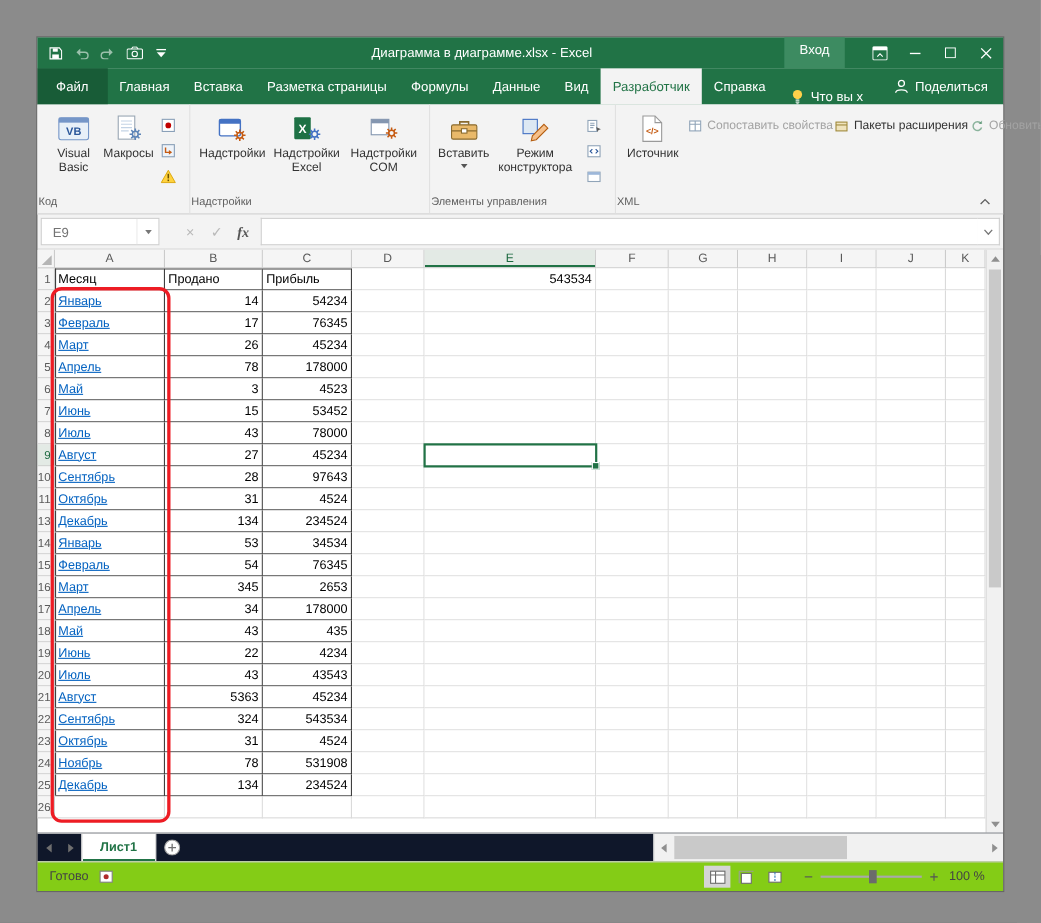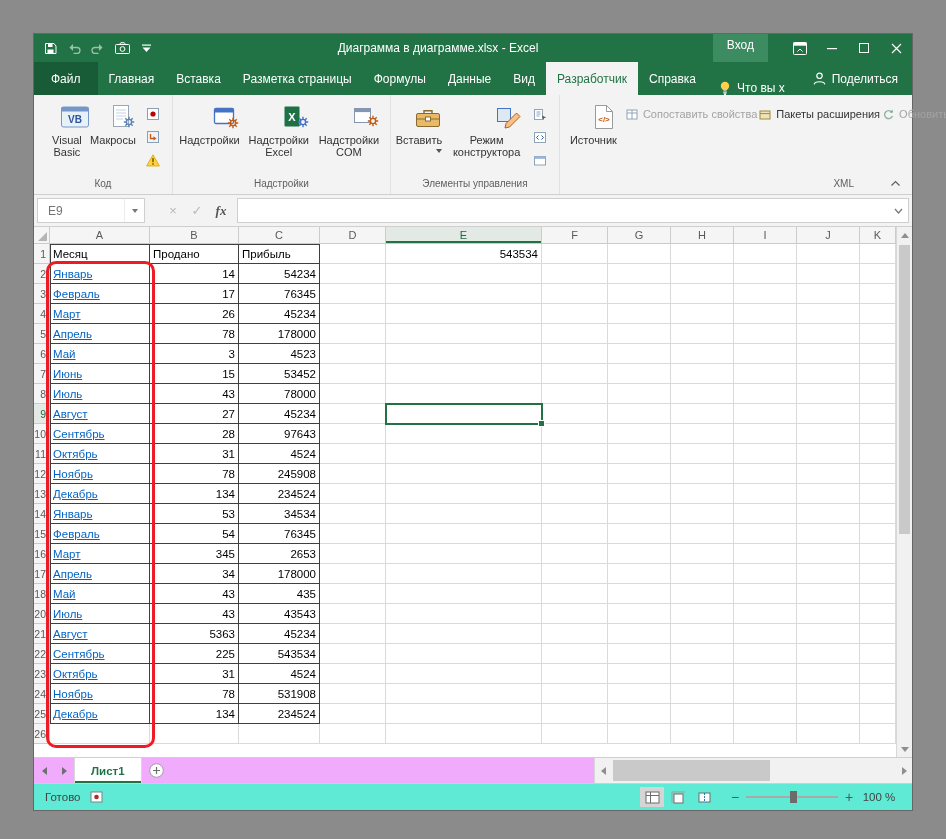--- a/index.html
+++ b/index.html
@@ -23,22 +23,22 @@
 .tab.file{background:#185c37;padding:0 17px}
 .tab.active{background:#f3f3f3;color:#217346}
 .tellme{display:flex;align-items:flex-end;gap:6px;padding:0 12px;white-space:nowrap}
 .share{margin-left:auto;display:flex;align-items:center;gap:6px;padding:0 14px;white-space:nowrap}
 
 
 .ribbon{flex:0 0 100px;background:#f3f3f3;border-bottom:1px solid #cfcfcf;display:flex;position:relative}
 .rgroup{display:flex;flex-direction:column;border-right:1px solid #e1e1e1;padding:1px 1px 0}
 .rgroup.grow{flex:1}
 .rcontent{flex:1;display:flex;align-items:stretch;padding:3px 5px 0}
-.glabel{flex:0 0 17px;text-align:center;font-size:10px;color:#5e5e5e;line-height:14px}
-.bigbtn{display:flex;flex-direction:column;align-items:flex-end;padding:3px 4px 1px;font-size:11px;line-height:12px;color:#333;text-align:center;min-width:46px;cursor:default}
+.glabel{flex:0 0 17px;text-align:left;font-size:10px;color:#5e5e5e;line-height:14px}
+.bigbtn{display:flex;flex-direction:column;align-items:center;padding:3px 4px 1px;font-size:11px;line-height:12px;color:#333;text-align:center;min-width:46px;cursor:default}
 .bicon{height:30px;display:flex;align-items:center;justify-content:center;margin-bottom:2px}
 .blabel{white-space:normal;max-width:66px}
 .bigbtn.wide .blabel{max-width:82px}
 .dd{width:0;height:0;border:3px solid transparent;border-top:4px solid #555;margin-top:3px}
 .smallcol{display:flex;flex-direction:column;gap:3px;padding:5px 2px 0}
 .smallbtn{width:22px;height:20px;display:flex;align-items:center;justify-content:center}
 .xmlcol{display:flex;flex-direction:row;gap:2px;padding:5px 5px 0;font-size:11px;color:#333}
 .xmlrow{display:flex;align-items:center;gap:5px;height:20px;white-space:nowrap;cursor:default}
 .xmlrow.dim{color:#a3a3a3}
 .collapse{position:absolute;right:6px;bottom:3px;width:22px;height:16px;display:flex;align-items:center;justify-content:center}
@@ -83,32 +83,32 @@
 .vscroll{flex:0 0 16px;background:#f1f1f1;border-left:1px solid #d7d7d7;display:flex;flex-direction:column}
 .sarrow{flex:0 0 16px;display:flex;align-items:center;justify-content:center}
 .vtrack{flex:1;position:relative}
 .vthumb{position:absolute;left:2px;right:2px;top:2px;height:58%;background:#c9c9c9}
 .tri-u{width:0;height:0;border:4px solid transparent;border-bottom:5px solid #8f8f8f;margin-top:-4px}
 .tri-d{width:0;height:0;border:4px solid transparent;border-top:5px solid #8f8f8f;margin-bottom:-4px}
 .tri-l{width:0;height:0;border:4px solid transparent;border-right:5px solid #6f6f6f;margin-left:-4px}
 .tri-r{width:0;height:0;border:4px solid transparent;border-left:5px solid #6f6f6f;margin-right:-4px}
 
 
-.sheetbar{flex:0 0 26px;background:#f0abfc;border-top:1px solid #cfcfcf;display:flex;align-items:stretch;font-size:11.5px}
+.sheetbar{flex:0 0 26px;background:#0f172a;border-top:1px solid #cfcfcf;display:flex;align-items:stretch;font-size:11.5px}
 .snav{width:20px;display:flex;align-items:center;justify-content:center}
 .sheettab{background:#fff;display:flex;align-items:center;padding:0 16px;color:#217346;font-weight:bold;border-left:1px solid #d7d7d7;border-right:1px solid #d7d7d7;box-shadow:inset 0 -2px 0 #217346}
 .addsheet{width:30px;display:flex;align-items:center;justify-content:center}
 .sbfill{flex:1}
 .hscroll{flex:0 0 318px;background:#f1f1f1;border-left:1px solid #d7d7d7;display:flex;align-items:stretch}
 .hscroll .sarrow{flex:0 0 16px}
 .htrack{flex:1;position:relative}
 .hthumb{position:absolute;top:2px;bottom:2px;left:2px;width:55%;background:#c9c9c9}
 
 
-.statusbar{flex:0 0 27px;background:#5eead4;border-top:1px solid #cfcfcf;display:flex;align-items:center;font-size:11.5px;color:#444}
+.statusbar{flex:0 0 27px;background:#84cc16;border-top:1px solid #cfcfcf;display:flex;align-items:center;font-size:11.5px;color:#444}
 .mode{padding:0 9px 0 11px}
 .macrec{display:flex;align-items:center}
 .views{display:flex;align-items:center;margin-left:auto;gap:2px;padding-right:10px}
 .vbtn{width:24px;height:20px;display:flex;align-items:center;justify-content:center}
 .vbtn.sel{background:#d5d5d5}
 .zoomout,.zoomin{width:18px;text-align:center;color:#555;font-size:14px;cursor:default}
 .ztrack{width:92px;height:2px;background:#a9a9a9;position:relative;margin:0 2px}
 .zthumb{position:absolute;left:44px;top:-5px;width:7px;height:12px;background:#6b6b6b}
 .zoomlabel{width:54px;text-align:center;padding-right:12px}
 svg{display:block}
@@ -640,34 +640,20 @@
                 <td class="cell"></td>
                 <td class="cell"></td>
                 <td class="cell"></td>
                 <td class="cell"></td>
                 <td class="cell"></td>
                 <td class="cell"></td>
                 <td class="cell"></td>
                 <td class="cell"></td>
               </tr>
               <tr>
-                <th class="rh">12</th>
-                <td class="cell link b bl">Ноябрь</td>
-                <td class="cell num b">78</td>
-                <td class="cell num b">245908</td>
-                <td class="cell"></td>
-                <td class="cell"></td>
-                <td class="cell"></td>
-                <td class="cell"></td>
-                <td class="cell"></td>
-                <td class="cell"></td>
-                <td class="cell"></td>
-                <td class="cell"></td>
-              </tr>
-              <tr>
                 <th class="rh">13</th>
                 <td class="cell link b bl">Декабрь</td>
                 <td class="cell num b">134</td>
                 <td class="cell num b">234524</td>
                 <td class="cell"></td>
                 <td class="cell"></td>
                 <td class="cell"></td>
                 <td class="cell"></td>
                 <td class="cell"></td>
                 <td class="cell"></td>
@@ -738,20 +724,34 @@
                 <td class="cell"></td>
                 <td class="cell"></td>
                 <td class="cell"></td>
                 <td class="cell"></td>
                 <td class="cell"></td>
                 <td class="cell"></td>
                 <td class="cell"></td>
                 <td class="cell"></td>
               </tr>
               <tr>
+                <th class="rh">19</th>
+                <td class="cell link b bl">Июнь</td>
+                <td class="cell num b">22</td>
+                <td class="cell num b">4234</td>
+                <td class="cell"></td>
+                <td class="cell"></td>
+                <td class="cell"></td>
+                <td class="cell"></td>
+                <td class="cell"></td>
+                <td class="cell"></td>
+                <td class="cell"></td>
+                <td class="cell"></td>
+              </tr>
+              <tr>
                 <th class="rh">20</th>
                 <td class="cell link b bl">Июль</td>
                 <td class="cell num b">43</td>
                 <td class="cell num b">43543</td>
                 <td class="cell"></td>
                 <td class="cell"></td>
                 <td class="cell"></td>
                 <td class="cell"></td>
                 <td class="cell"></td>
                 <td class="cell"></td>
@@ -768,21 +768,21 @@
                 <td class="cell"></td>
                 <td class="cell"></td>
                 <td class="cell"></td>
                 <td class="cell"></td>
                 <td class="cell"></td>
                 <td class="cell"></td>
               </tr>
               <tr>
                 <th class="rh">22</th>
                 <td class="cell link b bl">Сентябрь</td>
-                <td class="cell num b">225</td>
+                <td class="cell num b">324</td>
                 <td class="cell num b">543534</td>
                 <td class="cell"></td>
                 <td class="cell"></td>
                 <td class="cell"></td>
                 <td class="cell"></td>
                 <td class="cell"></td>
                 <td class="cell"></td>
                 <td class="cell"></td>
                 <td class="cell"></td>
               </tr>

